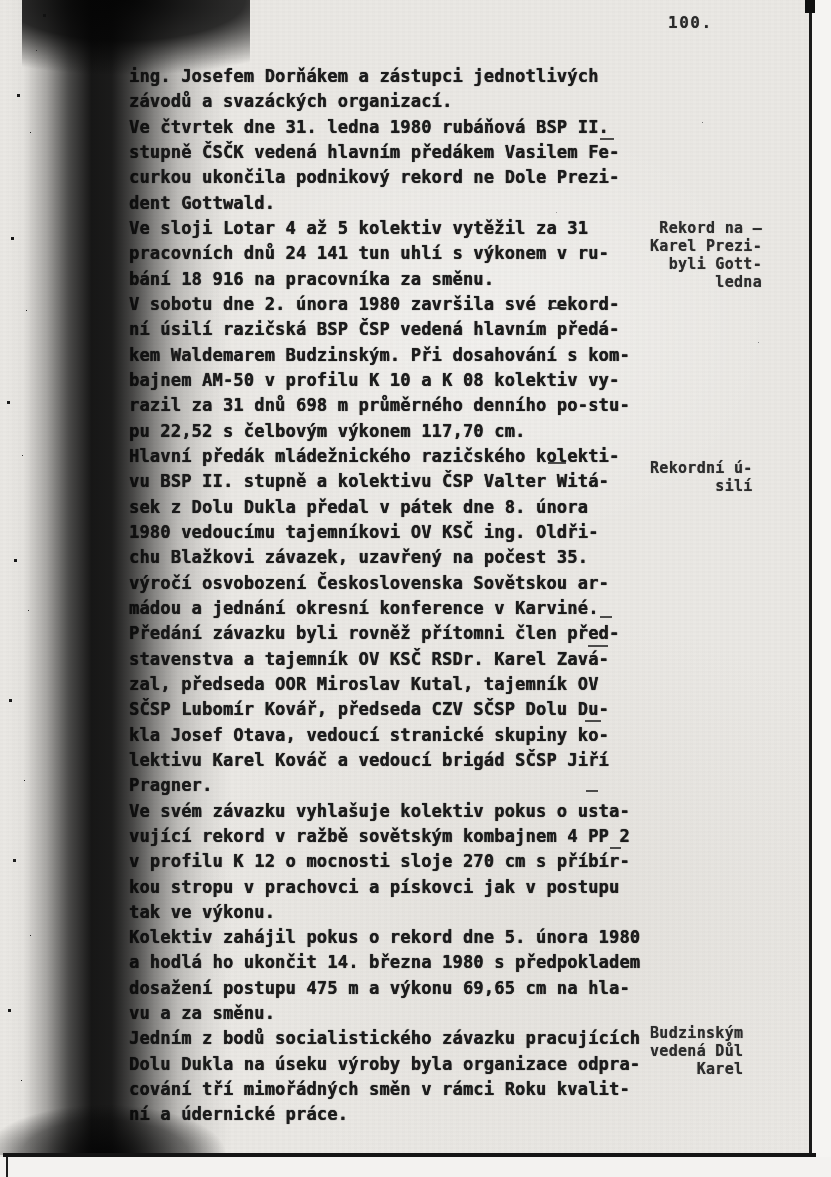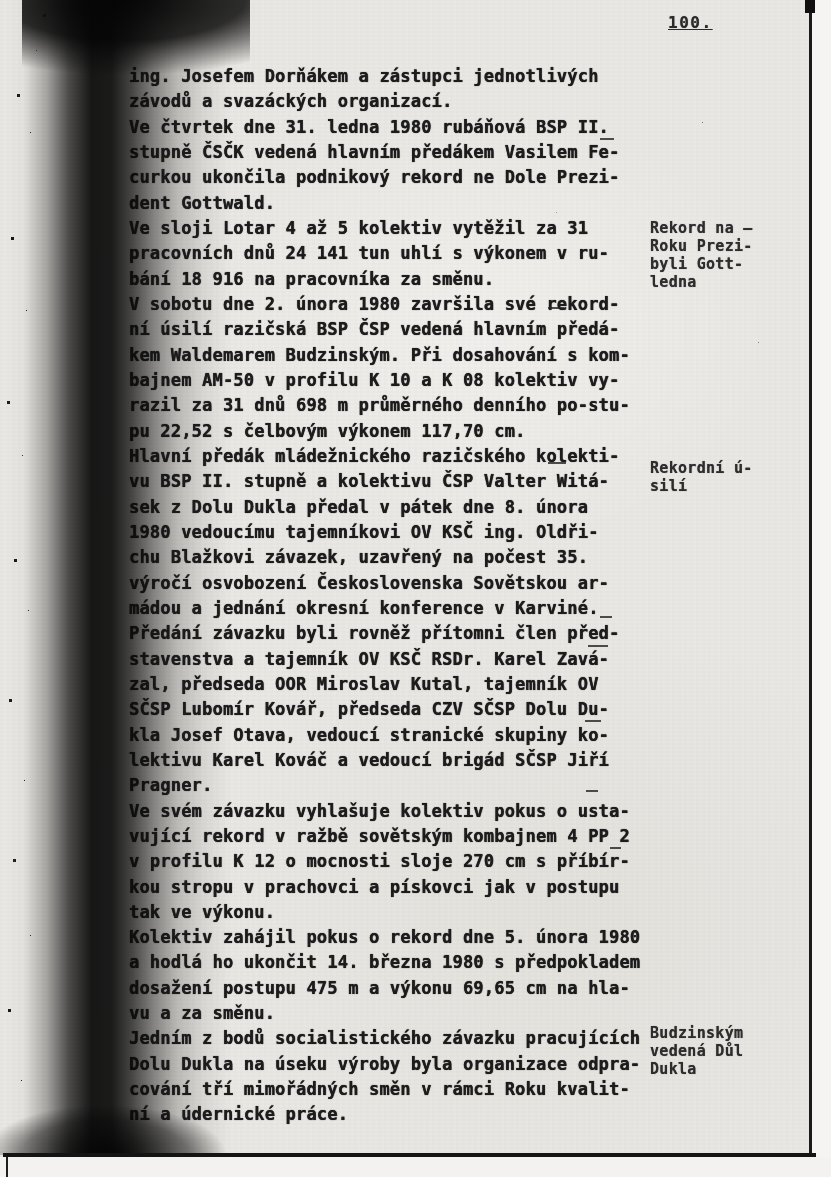--- a/index.html
+++ b/index.html
@@ -25,29 +25,29 @@
     position:absolute;left:129px;top:64px;z-index:2;
     font-size:17px;line-height:25.33px;font-weight:700;
     letter-spacing:0.2px;white-space:pre;color:#1c1c1c;
     text-shadow:0 0 1px rgba(12,12,12,0.85), 0.4px 0.4px 0.5px rgba(30,30,30,0.5);
   }
   .margin-note{
     position:absolute;left:650px;z-index:2;
     font-size:15px;line-height:18px;font-weight:700;
     letter-spacing:0.3px;white-space:pre;color:#2d2d2d;
     text-shadow:0 0 0.8px rgba(25,25,25,0.7);
+    text-align:right;
   }
   #note-0{top:219px}
   #note-1{top:459px}
   #note-2{top:1024px}
   .page-number{
     position:absolute;left:668px;top:13px;z-index:2;
     font-size:16px;font-weight:700;letter-spacing:1.5px;color:#2a2a2a;
     text-shadow:0 0 0.8px rgba(25,25,25,0.6);
-    text-decoration:underline;
   }
   .stray-marks i{position:absolute;z-index:2;background:#242424;height:2px;display:block;opacity:0.8;}
   #m1{left:600px;top:138px;width:14px}
   #m2{left:548px;top:307px;width:16px}
   #m3{left:548px;top:462px;width:18px}
   #m4{left:588px;top:645px;width:20px}
   #m5{left:585px;top:720px;width:16px}
   #m6{left:586px;top:790px;width:12px}
   #m7{left:610px;top:847px;width:11px}
   #m8{left:600px;top:616px;width:12px}
@@ -97,23 +97,23 @@
 </head>
 <body>
 
 <div class="paper"></div>
 <div class="texture"></div>
 
 <div class="page-number">100.</div>
 
 <div class="body-text"><div>ing. Josefem Dorňákem a zástupci jednotlivých</div><div>závodů a svazáckých organizací.</div><div>Ve čtvrtek dne 31. ledna 1980 rubáňová BSP II.</div><div>stupně ČSČK vedená hlavním předákem Vasilem Fe-</div><div>curkou ukončila podnikový rekord ne Dole Prezi-</div><div>dent Gottwald.</div><div>Ve sloji Lotar 4 až 5 kolektiv vytěžil za 31</div><div>pracovních dnů 24 141 tun uhlí s výkonem v ru-</div><div>bání 18 916 na pracovníka za směnu.</div><div>V sobotu dne 2. února 1980 završila své rekord-</div><div>ní úsilí razičská BSP ČSP vedená hlavním předá-</div><div>kem Waldemarem Budzinským. Při dosahování s kom-</div><div>bajnem AM-50 v profilu K 10 a K 08 kolektiv vy-</div><div>razil za 31 dnů 698 m průměrného denního po-stu-</div><div>pu 22,52 s čelbovým výkonem 117,70 cm.</div><div>Hlavní předák mládežnického razičského kolekti-</div><div>vu BSP II. stupně a kolektivu ČSP Valter Witá-</div><div>sek z Dolu Dukla předal v pátek dne 8. února</div><div>1980 vedoucímu tajemníkovi OV KSČ ing. Oldři-</div><div>chu Blažkovi závazek, uzavřený na počest 35.</div><div>výročí osvobození Československa Sovětskou ar-</div><div>mádou a jednání okresní konference v Karviné.</div><div>Předání závazku byli rovněž přítomni člen před-</div><div>stavenstva a tajemník OV KSČ RSDr. Karel Zavá-</div><div>zal, předseda OOR Miroslav Kutal, tajemník OV</div><div>SČSP Lubomír Kovář, předseda CZV SČSP Dolu Du-</div><div>kla Josef Otava, vedoucí stranické skupiny ko-</div><div>lektivu Karel Kováč a vedoucí brigád SČSP Jiří</div><div>Pragner.</div><div>Ve svém závazku vyhlašuje kolektiv pokus o usta-</div><div>vující rekord v ražbě sovětským kombajnem 4 PP 2</div><div>v profilu K 12 o mocnosti sloje 270 cm s příbír-</div><div>kou stropu v prachovci a pískovci jak v postupu</div><div>tak ve výkonu.</div><div>Kolektiv zahájil pokus o rekord dne 5. února 1980</div><div>a hodlá ho ukončit 14. března 1980 s předpokladem</div><div>dosažení postupu 475 m a výkonu 69,65 cm na hla-</div><div>vu a za směnu.</div><div>Jedním z bodů socialistického závazku pracujících</div><div>Dolu Dukla na úseku výroby byla organizace odpra-</div><div>cování tří mimořádných směn v rámci Roku kvalit-</div><div>ní a údernické práce.</div></div>
 
-<div class="margin-note" id="note-0"><div>Rekord na —</div><div>Roku Prezi-</div><div>byli Gott-</div><div>ledna</div></div>
+<div class="margin-note" id="note-0"><div>Rekord na —</div><div>Karel Prezi-</div><div>byli Gott-</div><div>ledna</div></div>
 <div class="margin-note" id="note-1"><div>Rekordní ú-</div><div>silí</div></div>
-<div class="margin-note" id="note-2"><div>Budzinským</div><div>vedená Důl</div><div>Dukla</div></div>
+<div class="margin-note" id="note-2"><div>Budzinským</div><div>vedená Důl</div><div>Karel</div></div>
 
 <div class="stray-marks">
   <i id="m1"></i>
   <i id="m2"></i>
   <i id="m3"></i>
   <i id="m4"></i>
   <i id="m5"></i>
   <i id="m6"></i>
   <i id="m7"></i>
   <i id="m8"></i>

